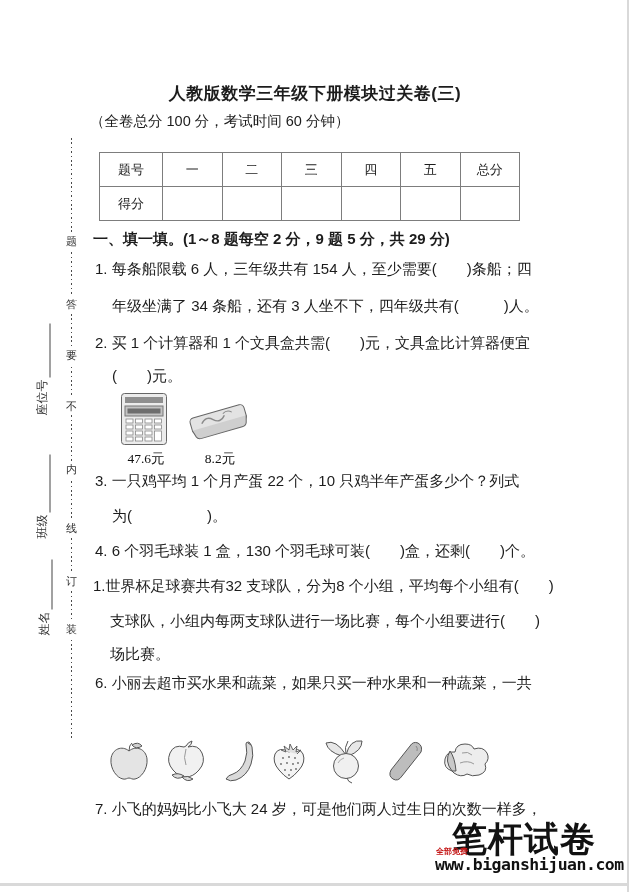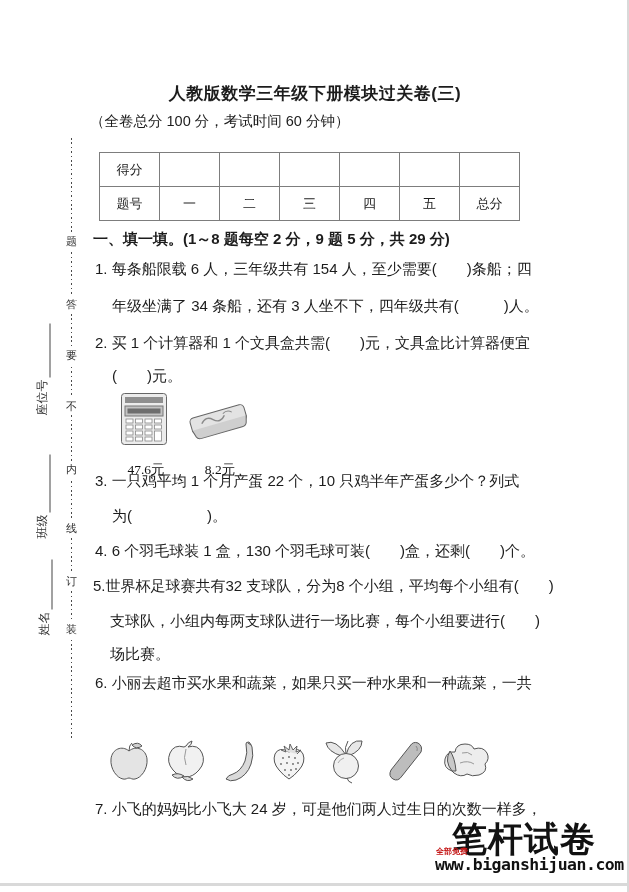--- a/index.html
+++ b/index.html
@@ -44,21 +44,21 @@
     border:1px solid #7d7d7d; height:33px; font-size:13px; font-weight:normal;
     text-align:center; padding:0;
   }
 
   
   .line { position:absolute; white-space:nowrap; font-size:15px; line-height:20px; }
   .bold { font-weight:bold; }
 
   
   .pic-block { position:absolute; text-align:center; }
-  .price { font-family:"Liberation Serif", serif; font-size:13.5px; margin-top:15px; color:#111; }
+  .price { font-family:"Liberation Serif", serif; font-size:13.5px; margin-top:4px; color:#111; }
 
   .produce-row { position:absolute; left:108px; top:731px; width:410px; height:60px;
                  display:flex; align-items:center; gap:15px; }
 
   
   .wm-brand { position:absolute; left:452px; top:816px; font-size:35px; font-weight:bold;
               letter-spacing:1px; color:#111; }
   .wm-free  { position:absolute; left:436px; top:846px; font-size:8px; font-weight:bold; }
   .wm-url   { position:absolute; left:435px; top:855px; font-size:16.5px; font-weight:bold;
               font-family:"DejaVu Sans Mono", monospace; color:#111; letter-spacing:-0.5px; }
@@ -96,36 +96,36 @@
     <span>姓名</span>
       <span class="blank"></span>
   </div>
 
   <div class="title">人教版数学三年级下册模块过关卷(三)</div>
   <div class="subtitle">（全卷总分 100 分，考试时间 60 分钟）</div>
 
   <table class="score-table">
     <tbody>
         <tr>
-      <td>得分</td>
-      <td></td>
-      <td></td>
-      <td></td>
-      <td></td>
-      <td></td>
-      <td></td>
-    </tr>
-    <tr>
       <th style="width:62px">题号</th>
       <th>一</th>
       <th>二</th>
       <th>三</th>
       <th>四</th>
       <th>五</th>
       <th>总分</th>
+    </tr>
+    <tr>
+      <td>得分</td>
+      <td></td>
+      <td></td>
+      <td></td>
+      <td></td>
+      <td></td>
+      <td></td>
     </tr>
   </tbody>
     </table>
 
   <div class="line bold" style="left:93px;top:229px">一、填一填。(1～8 题每空 2 分，9 题 5 分，共 29 分)</div>
 
   <div class="line" style="left:95px;top:259px">1. 每条船限载 6 人，三年级共有 154 人，至少需要(　　)条船；四</div>
   <div class="line" style="left:112px;top:296px">年级坐满了 34 条船，还有 3 人坐不下，四年级共有(　　　)人。</div>
 
   <div class="line" style="left:95px;top:333px">2. 买 1 个计算器和 1 个文具盒共需(　　)元，文具盒比计算器便宜</div>
@@ -168,21 +168,21 @@
       </g>
     </svg>
     <div class="price">8.2元</div>
   </div>
 
   <div class="line" style="left:95px;top:471px">3. 一只鸡平均 1 个月产蛋 22 个，10 只鸡半年产蛋多少个？列式</div>
   <div class="line" style="left:112px;top:506px">为(　　　　　)。</div>
 
   <div class="line" style="left:95px;top:541px">4. 6 个羽毛球装 1 盒，130 个羽毛球可装(　　)盒，还剩(　　)个。</div>
 
-  <div class="line" style="left:93px;top:576px">5.世界杯足球赛共有32 支球队，分为8 个小组，平均每个小组有(　　)</div>
+  <div class="line" style="left:93px;top:576px">1.世界杯足球赛共有32 支球队，分为8 个小组，平均每个小组有(　　)</div>
   <div class="line" style="left:110px;top:611px">支球队，小组内每两支球队进行一场比赛，每个小组要进行(　　)</div>
   <div class="line" style="left:110px;top:644px">场比赛。</div>
 
   <div class="line" style="left:95px;top:673px">6. 小丽去超市买水果和蔬菜，如果只买一种水果和一种蔬菜，一共</div>
 
   <div class="produce-row">
     <svg width="42" height="44" viewBox="0 0 42 44">
       <path d="M21 12 C14 6 4 10 3 20 c-1 10 6 19 12 20 c3 .7 4-1 6-1 s3 1.7 6 1 c6-1 13-10 12-20 C38 10 28 6 21 12 Z" fill="#e4e4e4" stroke="#555"></path>
       <path d="M21 12 q0-6 3-8" fill="none" stroke="#555"></path>
       <path d="M24 6 q6-4 10 1 q-6 4-10-1 Z" fill="#cfcfcf" stroke="#555"></path>

